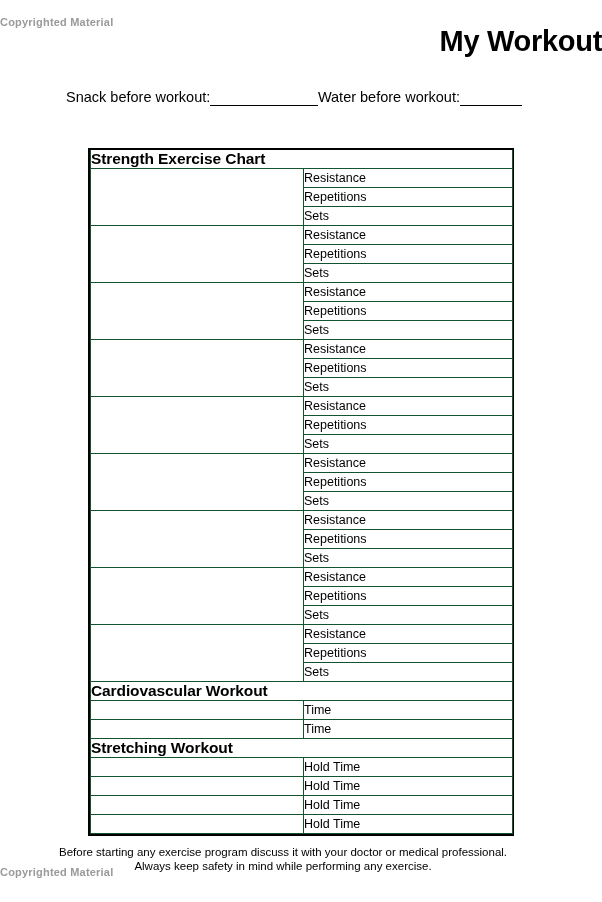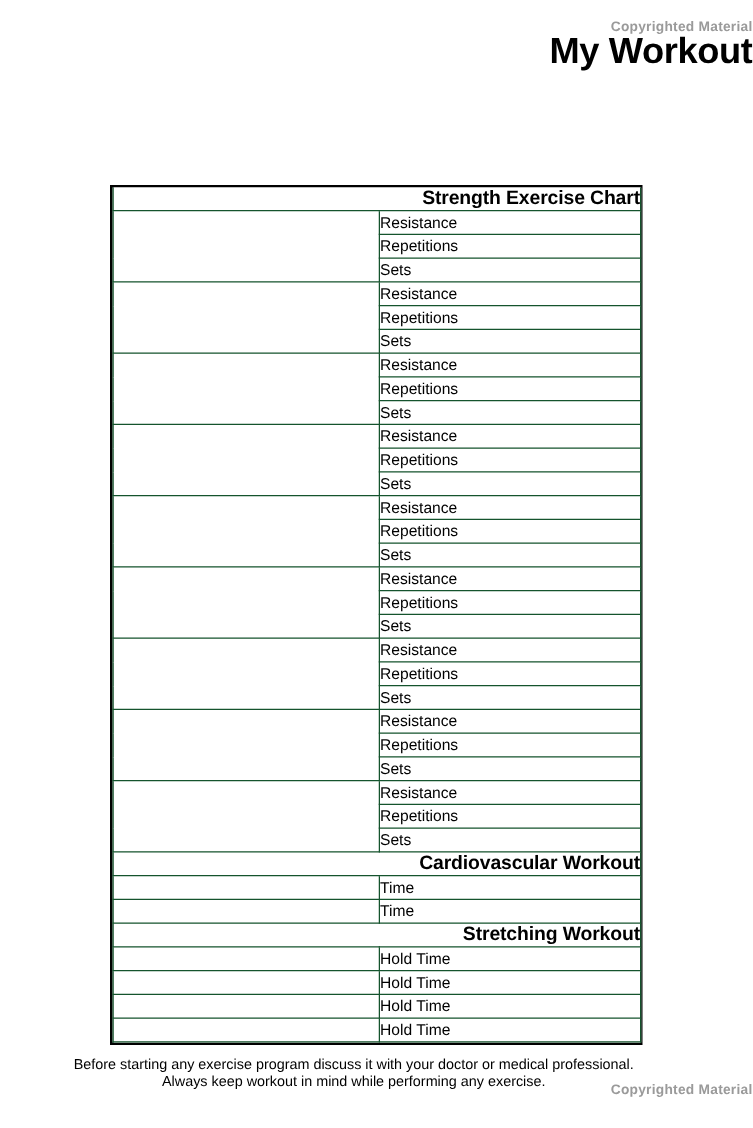--- a/index.html
+++ b/index.html
@@ -14,21 +14,21 @@
     font-family: "Liberation Sans", sans-serif;
     color: #000000;
     overflow: hidden;
   }
 
   
   .watermark {
     position: absolute;
     left: 0;
     width: 602px;
-    text-align: right;
+    text-align: left;
     font-family: "Liberation Sans", sans-serif;
     font-size: 11px;
     font-weight: bold;
     color: #9a9a9a;
     letter-spacing: 0.2px;
   }
   .watermark-top { top: 16px; }
   .watermark-bottom { top: 866px; }
 
   
@@ -95,21 +95,21 @@
   table.sheet col.c-right { width: 209px; }
 
   table.sheet td {
     border: 1px solid #14532d;
     padding: 0;
     height: 18px;
     vertical-align: middle;
     background: #fff;
   }
   td.section-head {
-    text-align: right;
+    text-align: left;
     font-size: 15.5px;
     font-weight: bold;
     height: 21px;
     border-top: 2px solid #000;
     border-bottom: 2px solid #000;
     letter-spacing: -0.1px;
   }
   tr.first-section td.section-head { border-top: none; }
 
   td.metric {
@@ -127,20 +127,26 @@
 </head>
 <body>
 
 <div class="watermark watermark-top">Copyrighted Material</div>
 
 <div class="page-title">My Workout</div>
 
 <div class="form-header">
 
 
+  <div class="form-row row-2">
+    <span class="fld-label">Snack before workout:</span>
+    <span class="fld-line line-snack grow"></span>
+    <span class="fld-label">Water before workout:</span>
+    <span class="fld-line line-wbefore"></span>
+  </div>
 
 
 </div>
 
 <div class="chart">
   <table class="sheet">
     <colgroup>
       <col class="c-left">
       <col class="c-right">
     </colgroup>
@@ -267,16 +273,16 @@
         <tr class="group-start">
           <td class="blankcell" rowspan="1"></td>
           <td class="metric">Hold Time</td>
         </tr>
       </tbody>
   </table>
 </div>
 
 <div style="position:absolute; top:845px; left:0; width:566px; text-align:center;">
   <div style="font-size:11.5px; line-height:14px;">Before starting any exercise program discuss it with your doctor or medical professional.</div>
-  <div style="font-size:11.5px; line-height:14px;">Always keep workout in mind while performing any exercise.</div>
+  <div style="font-size:11.5px; line-height:14px;">Always keep safety in mind while performing any exercise.</div>
 </div>
 
 <div class="watermark watermark-bottom">Copyrighted Material</div>
 
 </body></html>

